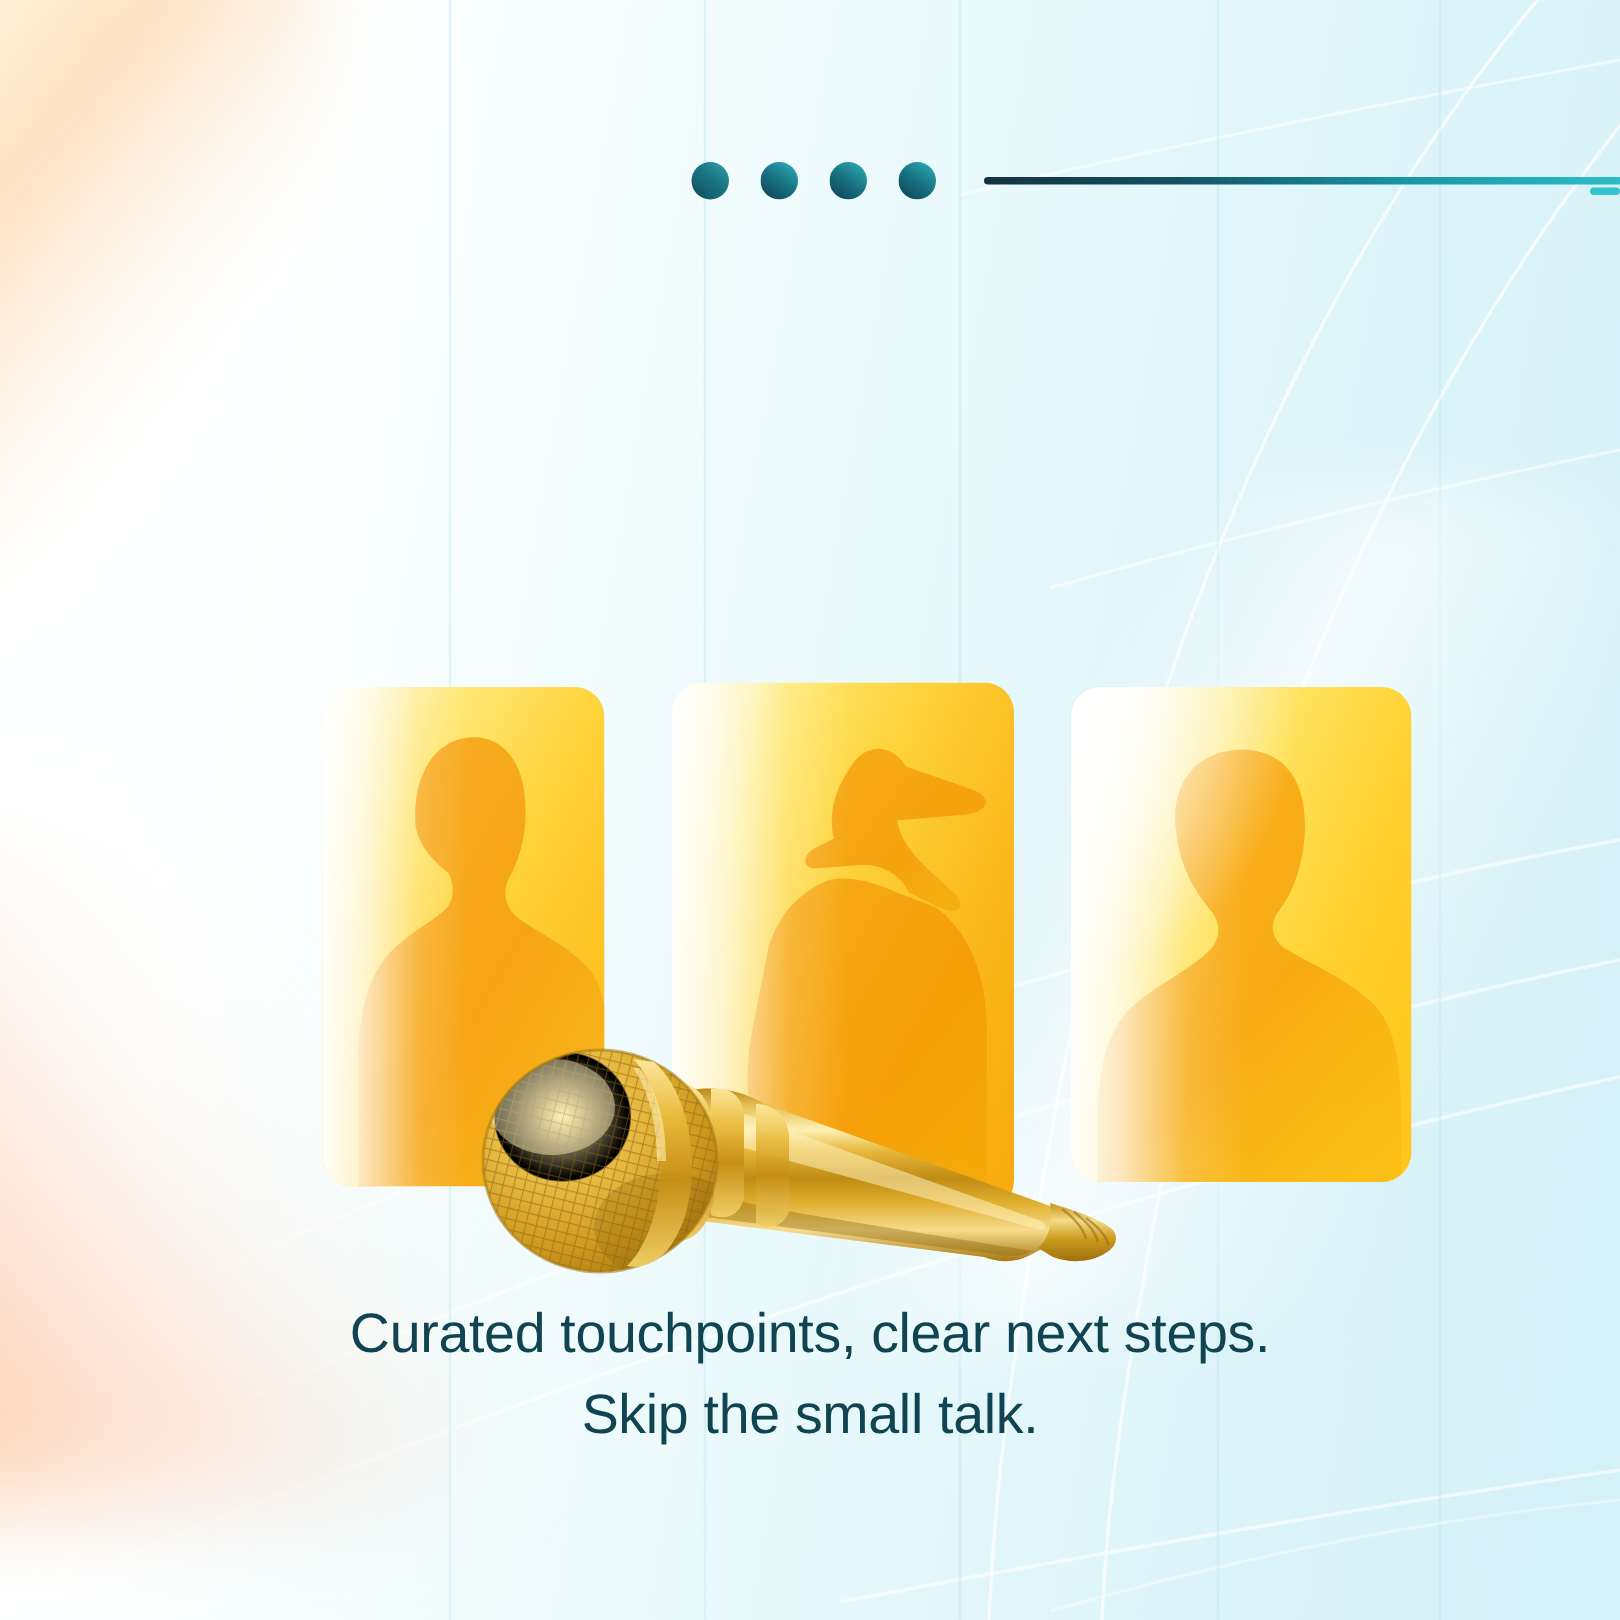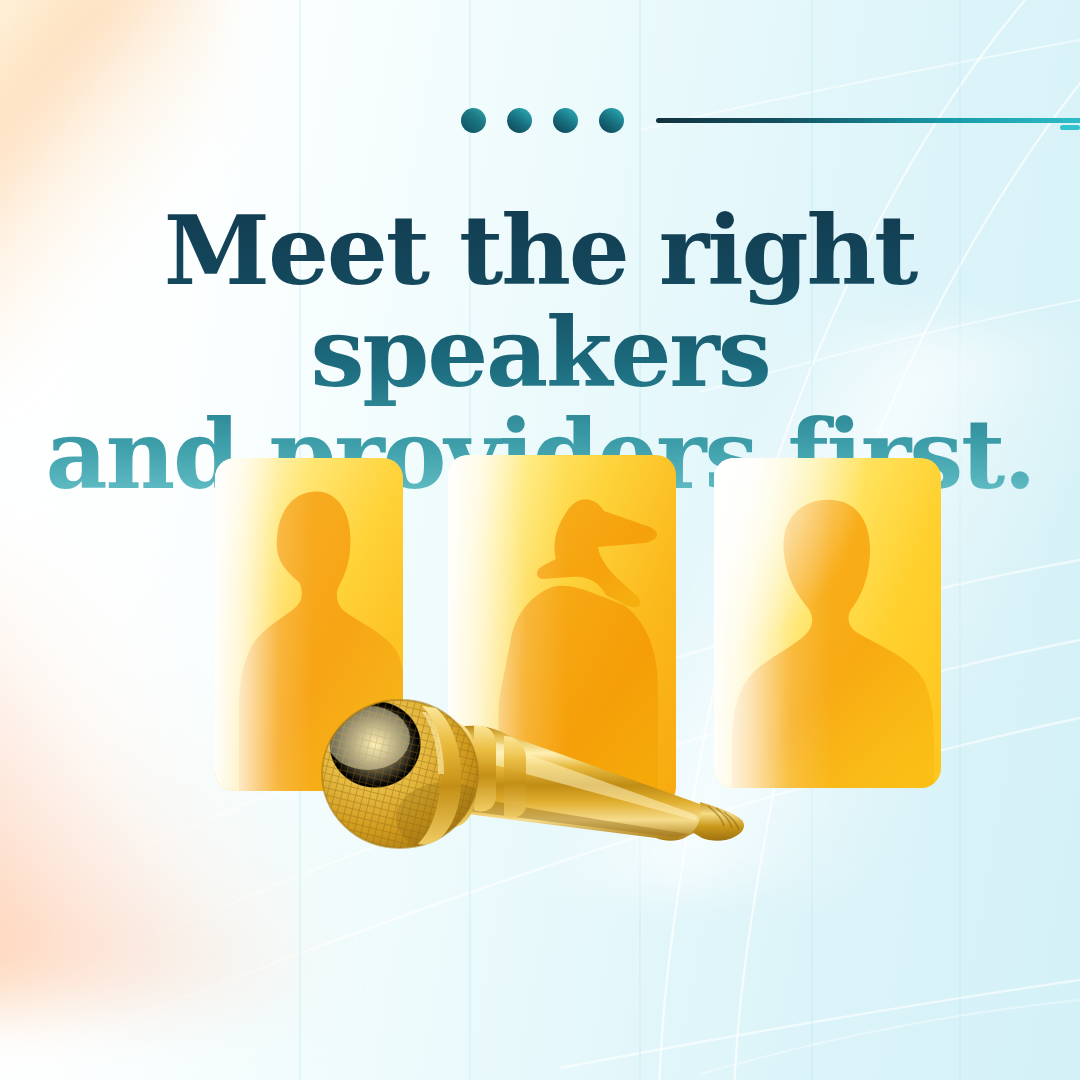--- a/index.html
+++ b/index.html
@@ -253,22 +253,20 @@
 
   <div class="pager">
     <span class="dot active"></span>
     <span class="dot hollow"></span>
     <span class="dot hollow"></span>
     <span class="dot hollow"></span>
     <span class="pager-line"></span>
   </div>
   <div class="pager-line-ext"></div>
 
-  <h1 class="headline">Meet the right speakers
-and providers first.</h1>
 
   <div class="cards">
 
     <div class="card" id="card1">
       <div class="bgwash"></div>
       <div class="sil">
         <svg viewBox="0 0 188 333" preserveAspectRatio="none">
           <defs>
             <linearGradient id="s1" x1="0" y1="0" x2="1" y2="1">
               <stop offset="0%" stop-color="#f7a81a" stop-opacity="0.92"></stop>
@@ -398,14 +396,16 @@
         <ellipse cx="150" cy="132" rx="50" ry="36" fill="#8a6410" fill-opacity="0.28"></ellipse>
       </g>
       <ellipse cx="104" cy="88" rx="78" ry="74" fill="none" stroke="#a87b14" stroke-opacity="0.6" stroke-width="2"></ellipse>
 
       <path fill="url(#bandg)" d="M126,20 C140,34 146,58 145,88 C144,120 136,144 122,158
         C132,160 142,156 150,146 C162,130 166,108 165,86 C164,58 154,34 140,22 Z" opacity="0.95"></path>
       <path fill="#fff0b0" fill-opacity="0.6" d="M130,26 C142,40 148,62 148,88 L142,88 C142,62 136,40 126,26 Z"></path>
     </svg>
   </div>
 
+  <p class="subtitle">Curated touchpoints, clear next steps.
+Skip the small talk.</p>
 
 </div>
 
 </body></html>

